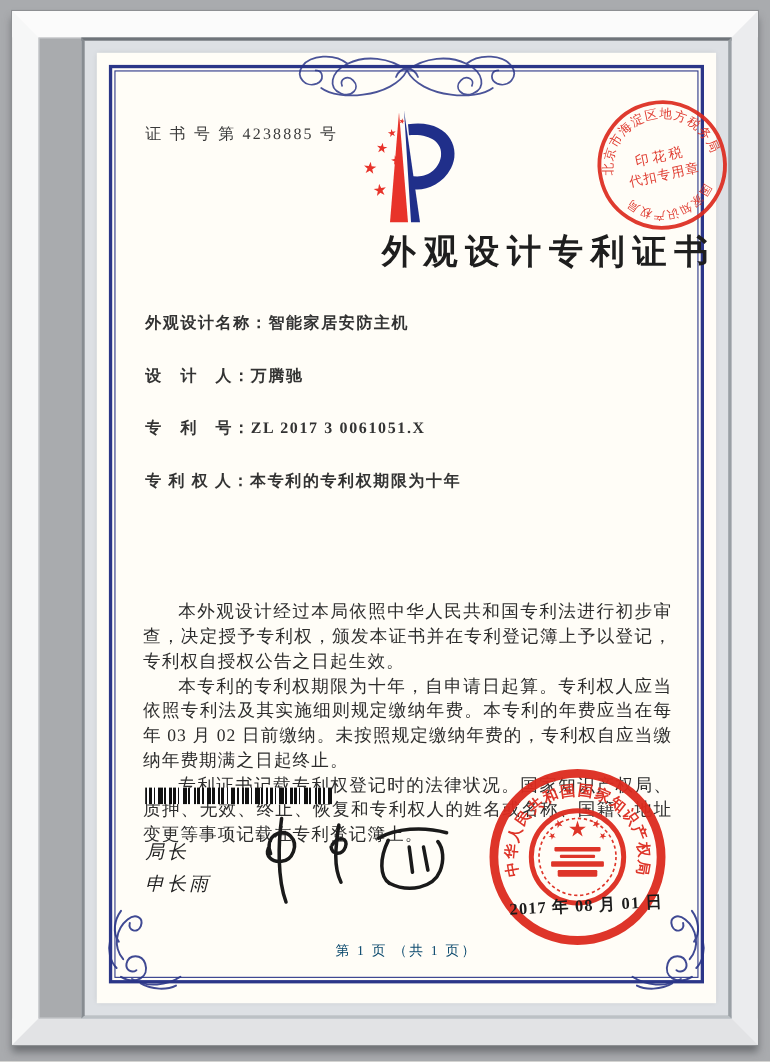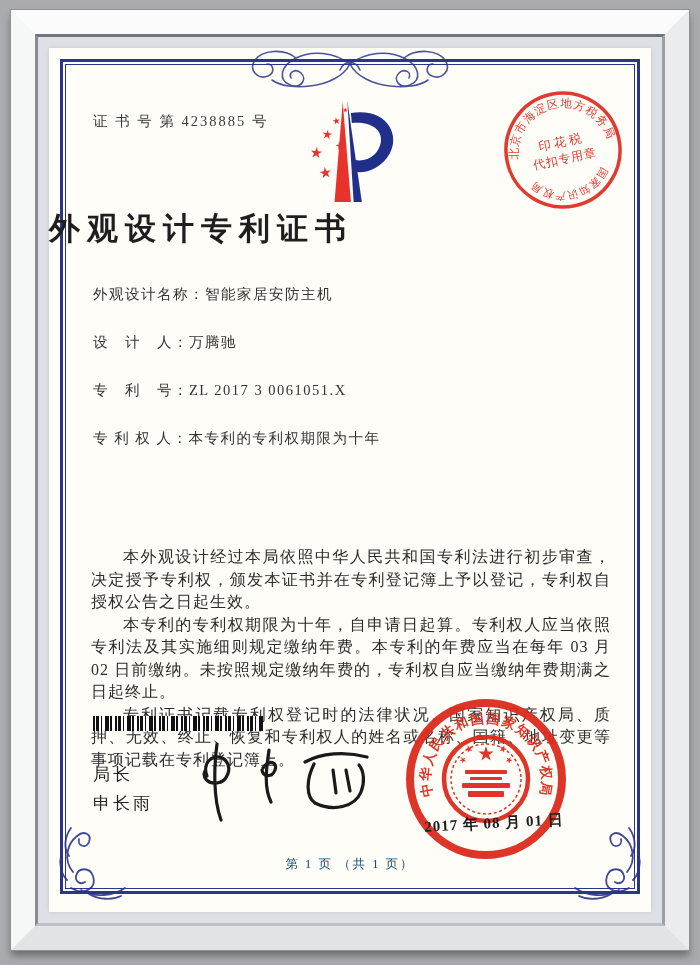--- a/index.html
+++ b/index.html
@@ -13,20 +13,21 @@
     position:absolute;left:11px;top:10px;right:11px;bottom:15px;
     border:24px solid;
     border-color:#fbfbfb #ebecee #e2e3e5 #f6f7f7;
     box-shadow:0 0 0 1px #8e9093, 0 6px 7px rgba(60,62,66,.55), inset 0 0 0 1px #c9cbcd;
   }
   .mat{
     position:absolute;inset:0;
     border:3px solid;
     border-color:#6f747a #9aa0a5 #bcc1c5 #878c91;
     background:#dde0e4;
+    margin-left:39px;
   }
   .paper{
     position:absolute;inset:11px;
     background:#fffdf7;
     box-shadow:0 0 5px rgba(0,0,0,.10);
   }
   
   .blue-border{
     position:absolute;left:11px;right:11px;top:11px;bottom:18px;
     border:3px solid #2b3688;
@@ -38,40 +39,40 @@
   .orn-top{left:50%;top:0;transform:translateX(-50%);}
   .orn-bl{left:6px;bottom:10px;transform:scaleX(-1);}
   .orn-br{right:6px;bottom:10px;}
   
   .cert-number{
     position:absolute;left:44px;top:64px;
     font-size:14.5px;letter-spacing:2px;color:#3a3a3a;
   }
   .logo{position:absolute;left:50%;top:48px;transform:translateX(-50%);}
   .title{
-    position:absolute;left:0;right:0;top:160px;text-align:left;
+    position:absolute;left:0;right:0;top:160px;text-align:right;
     font-size:31px;font-weight:700;letter-spacing:7px;color:#1e1e1e;
   }
-  .fields{position:absolute;left:44px;top:236px;right:52px;}
+  .fields{position:absolute;left:44px;top:236px;right:52px;font-weight:bold;}
   .field-row{margin-bottom:27px;font-size:14.5px;color:#333;letter-spacing:1.5px;line-height:21px;}
   .paragraphs{
     position:absolute;left:42px;right:40px;top:498px;
     font-size:16px;line-height:22.5px;color:#2d2d2d;
     text-align:justify;letter-spacing:1px;
   }
   .paragraphs p{margin:0;text-indent:2em;}
   .barcode{
     position:absolute;left:44px;top:668px;width:170px;height:15px;
     background:repeating-linear-gradient(90deg,
       #111 0 2px,#fff 2px 3px,#111 3px 6px,#fff 6px 8px,
       #111 8px 9px,#fff 9px 12px,#111 12px 16px,#fff 16px 17px,
       #111 17px 19px,#fff 19px 22px);
   }
   .issuer{position:absolute;left:44px;top:712px;font-size:17px;color:#222;
-    letter-spacing:3px;line-height:29px;}
+    letter-spacing:3px;line-height:29px;font-style:italic;}
   .signature{position:absolute;left:126px;top:688px;z-index:2;}
   .seal{position:absolute;z-index:4;}
   .seal-top{left:452px;top:40px;transform:rotate(-12deg);opacity:.92;}
   .seal-bottom{left:352px;top:646px;opacity:.95;}
   .seal-date{
     position:absolute;left:352px;top:766px;width:186px;z-index:5;
     text-align:center;font-size:15px;color:#1c1c1c;letter-spacing:1px;
     transform:rotate(-3deg);font-weight:700;
   }
   .footer{

